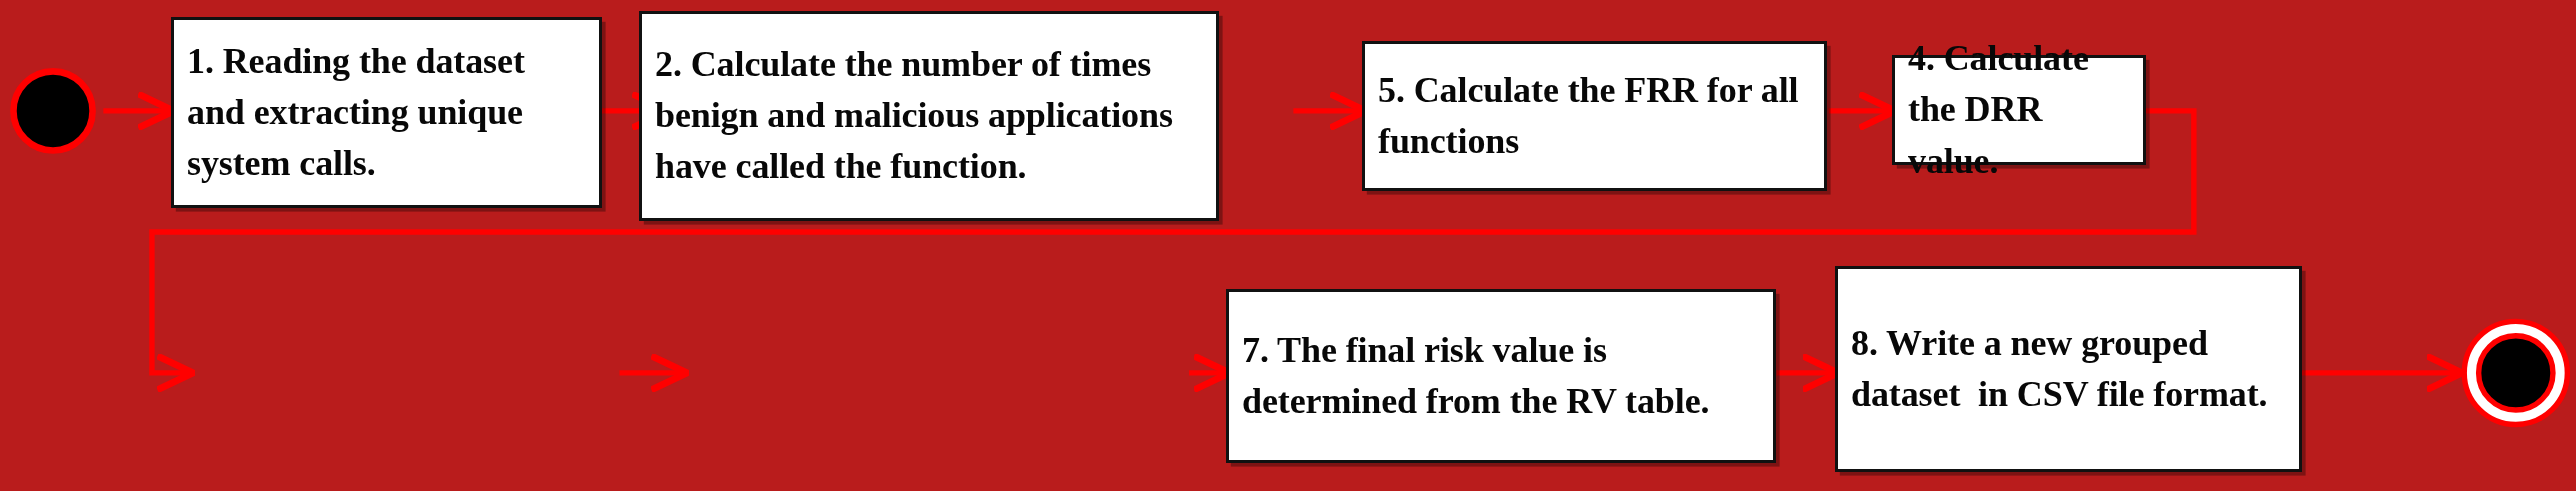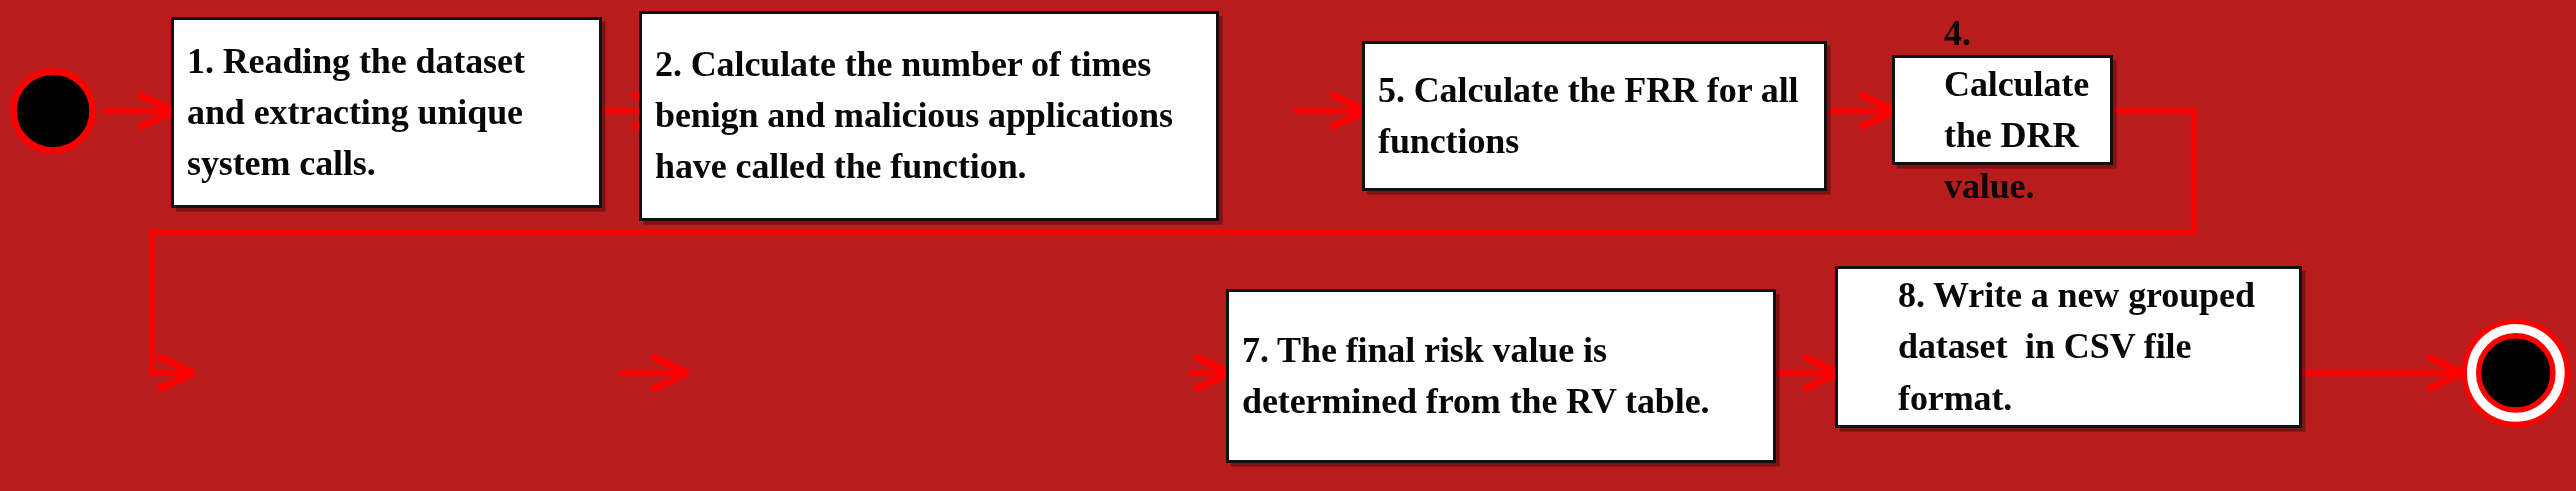--- a/index.html
+++ b/index.html
@@ -92,28 +92,28 @@
   </div>
 
   <div class="node-box" style="left:639px; top:10.8px; width:580px; height:210px;">
     <span class="node-text">2. Calculate the number of times benign and malicious applications have called the function.</span>
   </div>
 
   <div class="node-box" style="left:1362px; top:41px; width:465px; height:150px;">
     <span class="node-text">5. Calculate the FRR for all functions</span>
   </div>
 
-  <div class="node-box" style="left:1892px; top:55px; width:221px; height:110px;padding-left:36px;">
+  <div class="node-box" style="left:1892px; top:55px; width:254px; height:110px;">
     <span class="node-text">4. Calculate the DRR value.</span>
   </div>
 
 
 
   <div class="node-box" style="left:1226px; top:289px; width:550px; height:174px;justify-content:center;">
     <span class="node-text">7. The final risk value is determined from the RV table.</span>
   </div>
 
-  <div class="node-box" style="left:1835px; top:266px; width:467px; height:162px;padding-left:47px;">
+  <div class="node-box" style="left:1835px; top:266px; width:467px; height:206px;">
     <span class="node-text">8. Write a new grouped dataset  in CSV file format.</span>
   </div>
 
 </div>
 
 
 </body></html>

